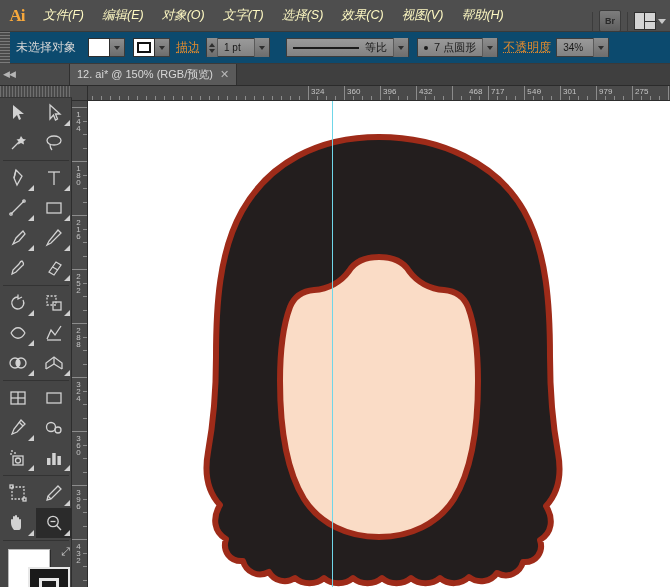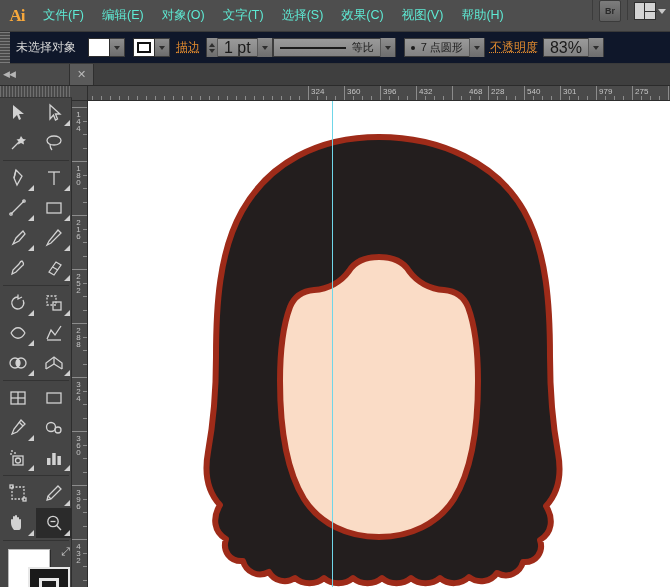--- a/index.html
+++ b/index.html
@@ -21,27 +21,28 @@
   }
   #ai-logo {
     width: 34px; height: 32px;
     display: flex; align-items: center; justify-content: center;
     font-weight: bold; font-size: 17px;
     color: #f7a83c;
     font-family: "Liberation Serif", serif;
     letter-spacing: -1px;
   }
   .menu-item {
-    color: #5eead4; font-size: 12.5px;
+    color: #fef9c3; font-size: 12.5px;
     padding: 4px 9px; cursor: default;
     white-space: nowrap;
+    font-style: italic;
   }
   #menu-right {
     position: absolute; right: 4px; top: 0;
-    height: 32px; display: flex; align-items: flex-start; gap: 6px;
+    height: 32px; display: flex; align-items: flex-end; gap: 6px;
   }
   .mr-sep { width:1px; height:20px; background:#3c3c3c; }
   #br-btn {
     width: 22px; height: 22px;
     background: linear-gradient(#7d7d7d,#5e5e5e);
     border: 1px solid #3b3b3b; border-radius: 2px;
     display:flex; align-items:center; justify-content:center;
     font-size: 9px; color:#2a2a2a; font-weight:bold;
   }
   #ws-btn {
@@ -51,21 +52,21 @@
     width:22px; height:18px; background:#d4d4d4;
     border:1px solid #2f2f2f; position:relative;
   }
   #ws-icon:before{content:"";position:absolute;left:9px;top:0;width:1px;height:100%;background:#2f2f2f;}
   #ws-icon:after{content:"";position:absolute;left:9px;top:8px;width:13px;height:1px;background:#2f2f2f;}
   .caret { width:0;height:0;border-left:4px solid transparent;border-right:4px solid transparent;border-top:5px solid #c8c8c8; }
 
   
   #controlbar {
     height: 32px; width: 670px;
-    background: #0f172a;
+    background: #0c4a6e;
     border-bottom: 1px solid #3a3a3a;
     display: flex; align-items: center;
     position: relative;
   }
   #cb-grip { width:10px;height:32px;background:
      repeating-linear-gradient(to bottom,#7a7a7a 0 1px,#4a4a4a 1px 3px); }
   #cb-label {
     color: #d6d6d6; font-size: 12px; padding: 0 10px 0 6px;
     white-space: nowrap;
   }
@@ -99,21 +100,21 @@
     border:1px solid #3c3c3c;
   }
   .spinner {
     width:11px;height:19px;display:flex;flex-direction:column;
     justify-content:center;align-items:center;gap:2px;
     background:linear-gradient(#8e8e8e,#6d6d6d); border-right:1px solid #5a5a5a;
   }
   .sp-up{width:0;height:0;border-left:3px solid transparent;border-right:3px solid transparent;border-bottom:4px solid #2e2e2e;}
   .sp-dn{width:0;height:0;border-left:3px solid transparent;border-right:3px solid transparent;border-top:4px solid #2e2e2e;}
   .num-val {
-    font-size:16px;color:#1a1a1a;padding:0 6px; min-width:36px;
+    font-size:10px;color:#1a1a1a;padding:0 6px; min-width:36px;
     font-family:"Liberation Sans",sans-serif;
   }
   .combo {
     display:flex;align-items:center;height:19px;
     background: linear-gradient(#9a9a9a,#828282);
     border:1px solid #3c3c3c;
   }
   .combo-val{font-size:11px;color:#1a1a1a;padding:0 6px;white-space:nowrap;display:flex;align-items:center;gap:6px;}
   .combo-arrow{
     width:15px;height:19px;background:linear-gradient(#8e8e8e,#6d6d6d);
@@ -278,21 +279,21 @@
     <div class="spinner">
       <span class="sp-up"></span>
       <span class="sp-dn"></span>
     </div>
     <div class="num-val">1 pt</div>
     <div class="combo-arrow">
         <span class="caret-sm"></span>
       </div>
   </div>
 
-  <div class="combo" style="margin-left:0">
+  <div class="combo" style="margin-left:16px">
     <div class="combo-val">
       <span class="line-preview"></span>
       <span>等比</span>
     </div>
     <div class="combo-arrow">
         <span class="caret-sm"></span>
       </div>
   </div>
 
   <div class="combo" style="margin-left:8px">
@@ -301,32 +302,33 @@
       <span>7 点圆形</span>
     </div>
     <div class="combo-arrow">
         <span class="caret-sm"></span>
       </div>
   </div>
 
   <div id="opacity-label">不透明度</div>
 
   <div class="combo">
-    <div class="num-val">83%</div>
+    <div class="num-val">34%</div>
     <div class="combo-arrow">
         <span class="caret-sm"></span>
       </div>
   </div>
 </div>
 
 <div id="tabbar">
   <div id="panel-collapse">
     <span id="pc-arrows">◀◀</span>
   </div>
   <div id="doc-tab">
+    <span id="doc-tab-title">12. ai* @ 150% (RGB/预览)</span>
     <span id="doc-tab-close">✕</span>
   </div>
 </div>
 
 <div id="toolbox">
   <div id="tb-grip"></div>
 
   <div class="tool-grid">
 
     <div class="tool-cell">
@@ -561,23 +563,23 @@
     <div class="hlabel" style="left: 237px;">324</div>
     <div class="htick" style="left: 272px; height: 15px;"></div>
     <div class="hlabel" style="left: 273px;">360</div>
     <div class="htick" style="left: 308px; height: 15px;"></div>
     <div class="hlabel" style="left: 309px;">396</div>
     <div class="htick" style="left: 344px; height: 15px;"></div>
     <div class="hlabel" style="left: 345px;">432</div>
     <div class="htick" style="left: 380px; height: 15px;"></div>
     <div class="hlabel" style="left: 395px;">468</div>
     <div class="htick" style="left: 416px; height: 15px;"></div>
-    <div class="hlabel" style="left: 417px;">228</div>
+    <div class="hlabel" style="left: 417px;">717</div>
     <div class="htick" style="left: 452px; height: 15px;"></div>
-    <div class="hlabel" style="left: 453px;">540</div>
+    <div class="hlabel" style="left: 453px; font-family: Liberation Mono, monospace;">540</div>
     <div class="htick" style="left: 488px; height: 15px;"></div>
     <div class="hlabel" style="left: 489px;">301</div>
     <div class="htick" style="left: 524px; height: 15px;"></div>
     <div class="hlabel" style="left: 525px;">979</div>
     <div class="htick" style="left: 560px; height: 15px;"></div>
     <div class="hlabel" style="left: 561px;">275</div>
     <div class="htick" style="left: 596px; height: 15px;"></div>
     <div class="hlabel" style="left: 597px;">684</div>
     <div class="htick" style="left: 2px; height: 5px; top: 10px;"></div>
     <div class="htick" style="left: 11px; height: 5px; top: 10px;"></div>

